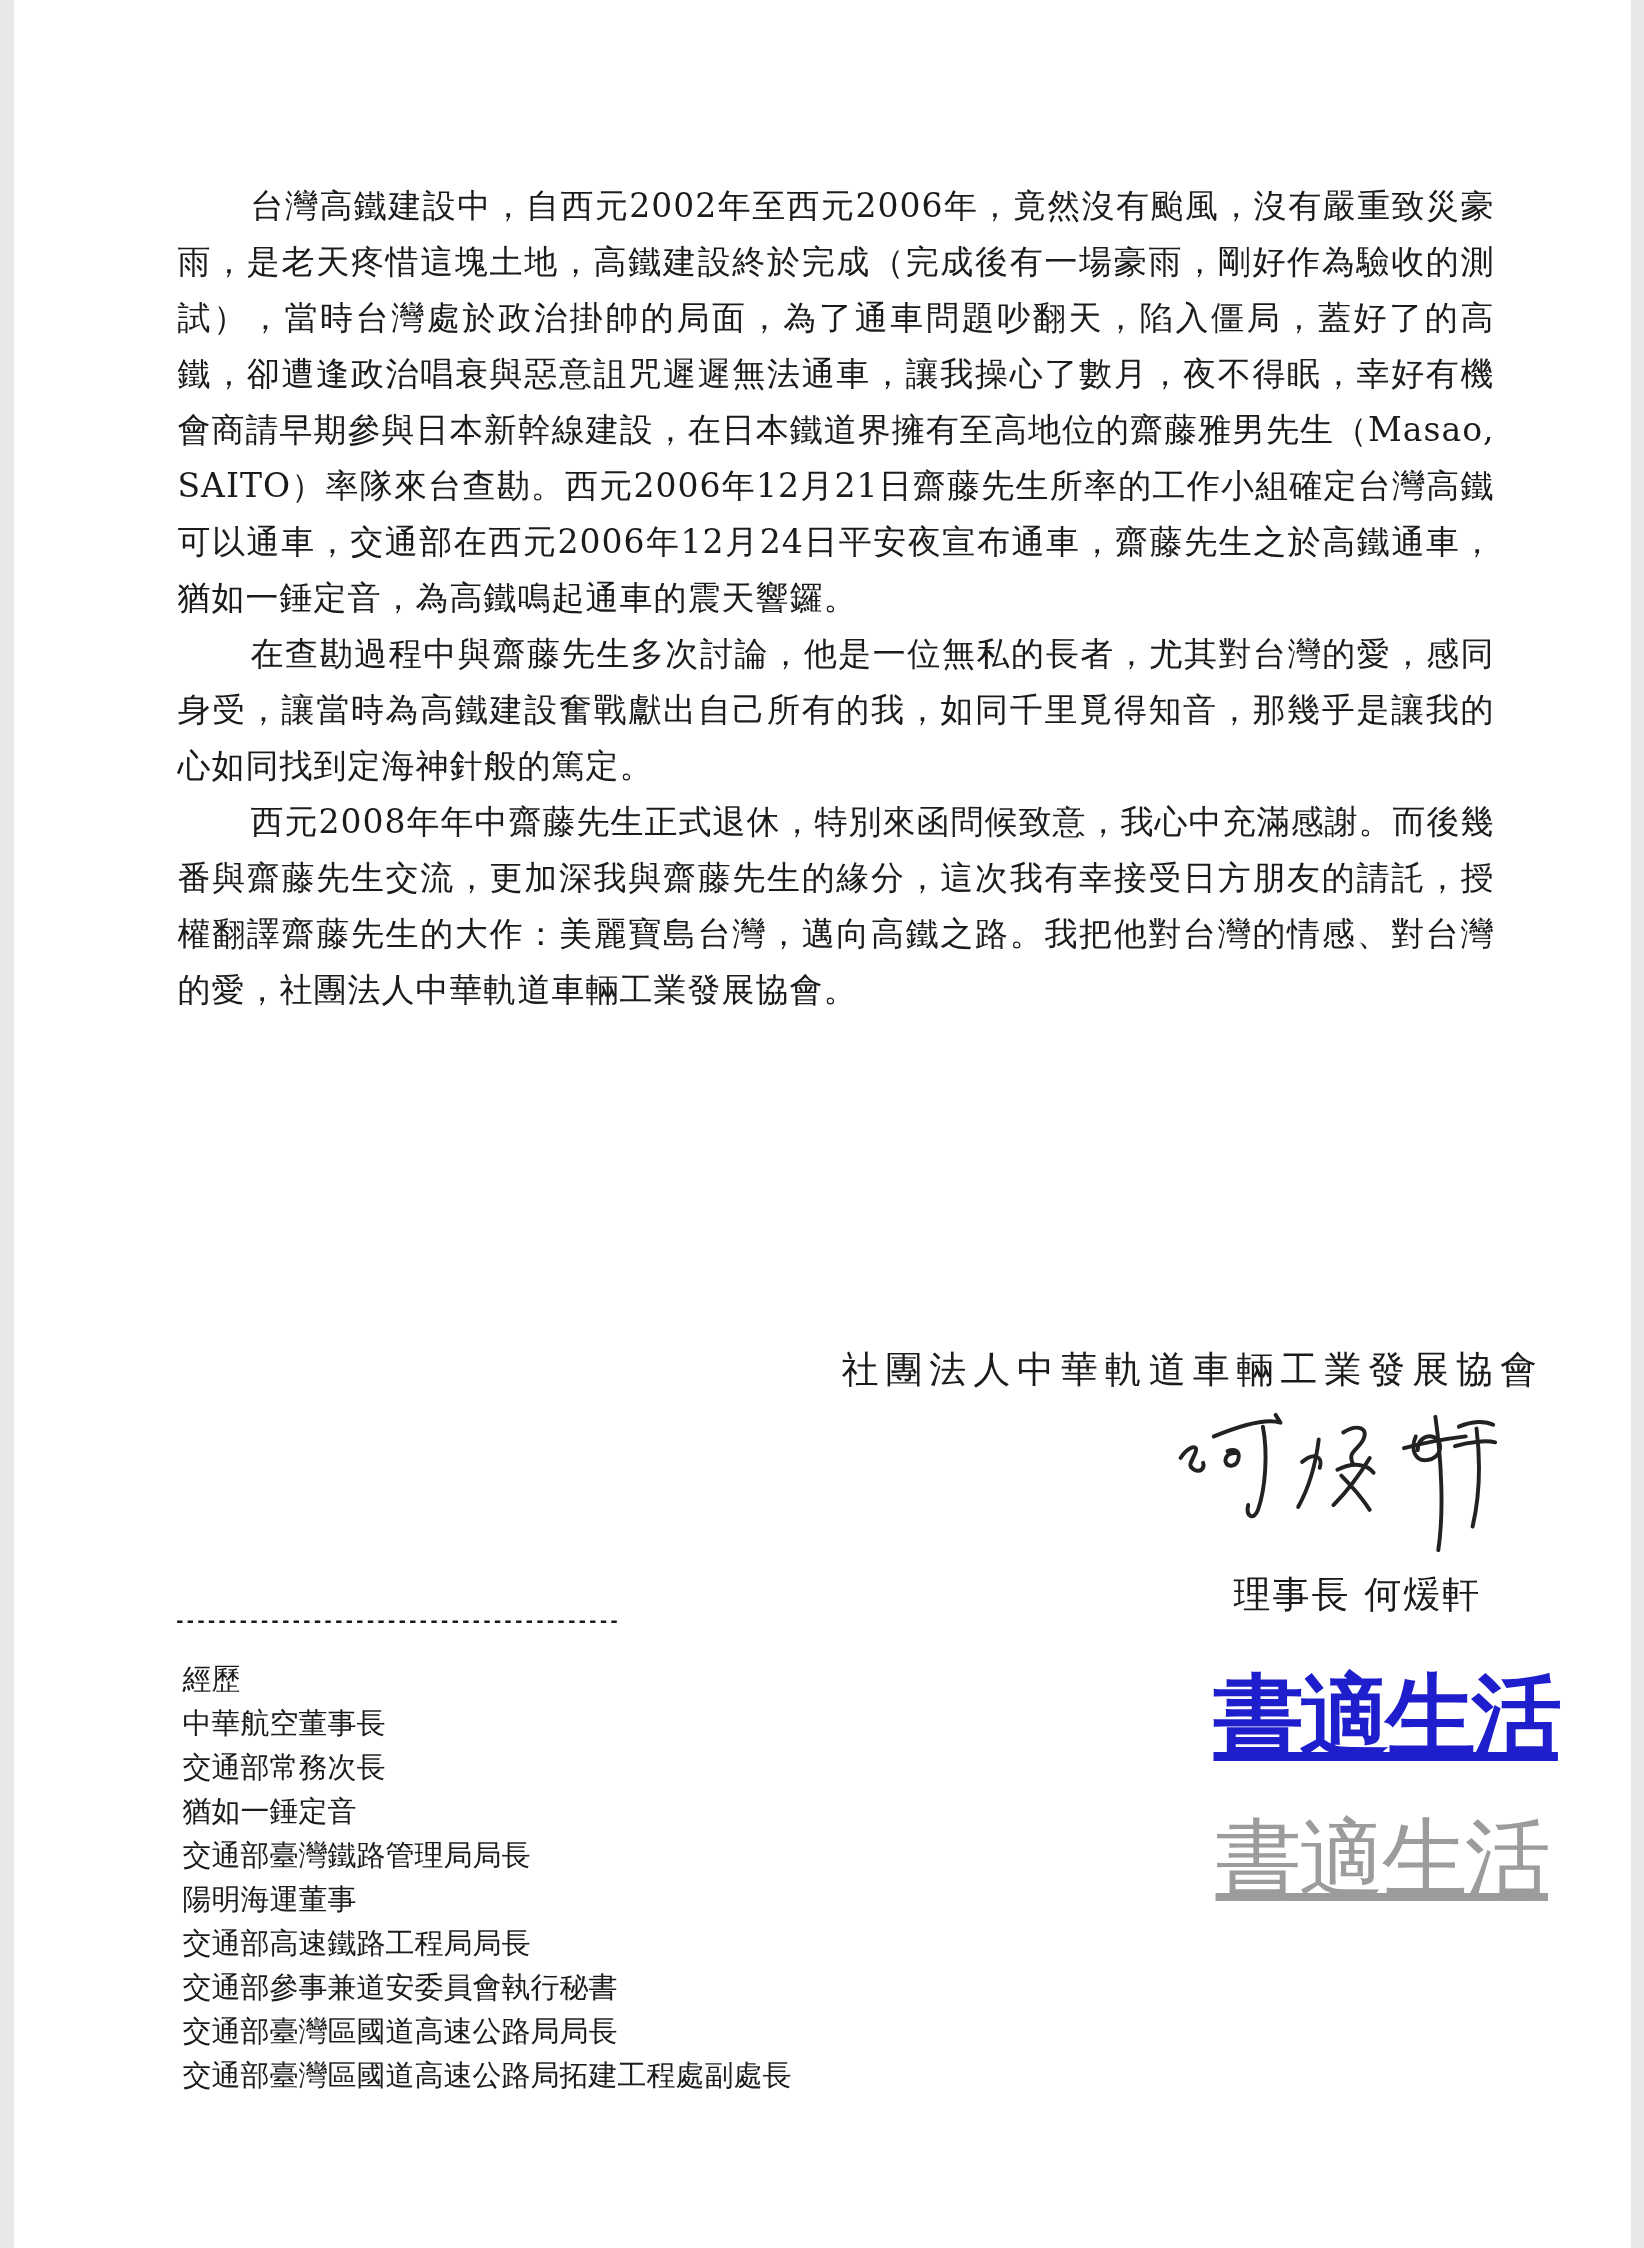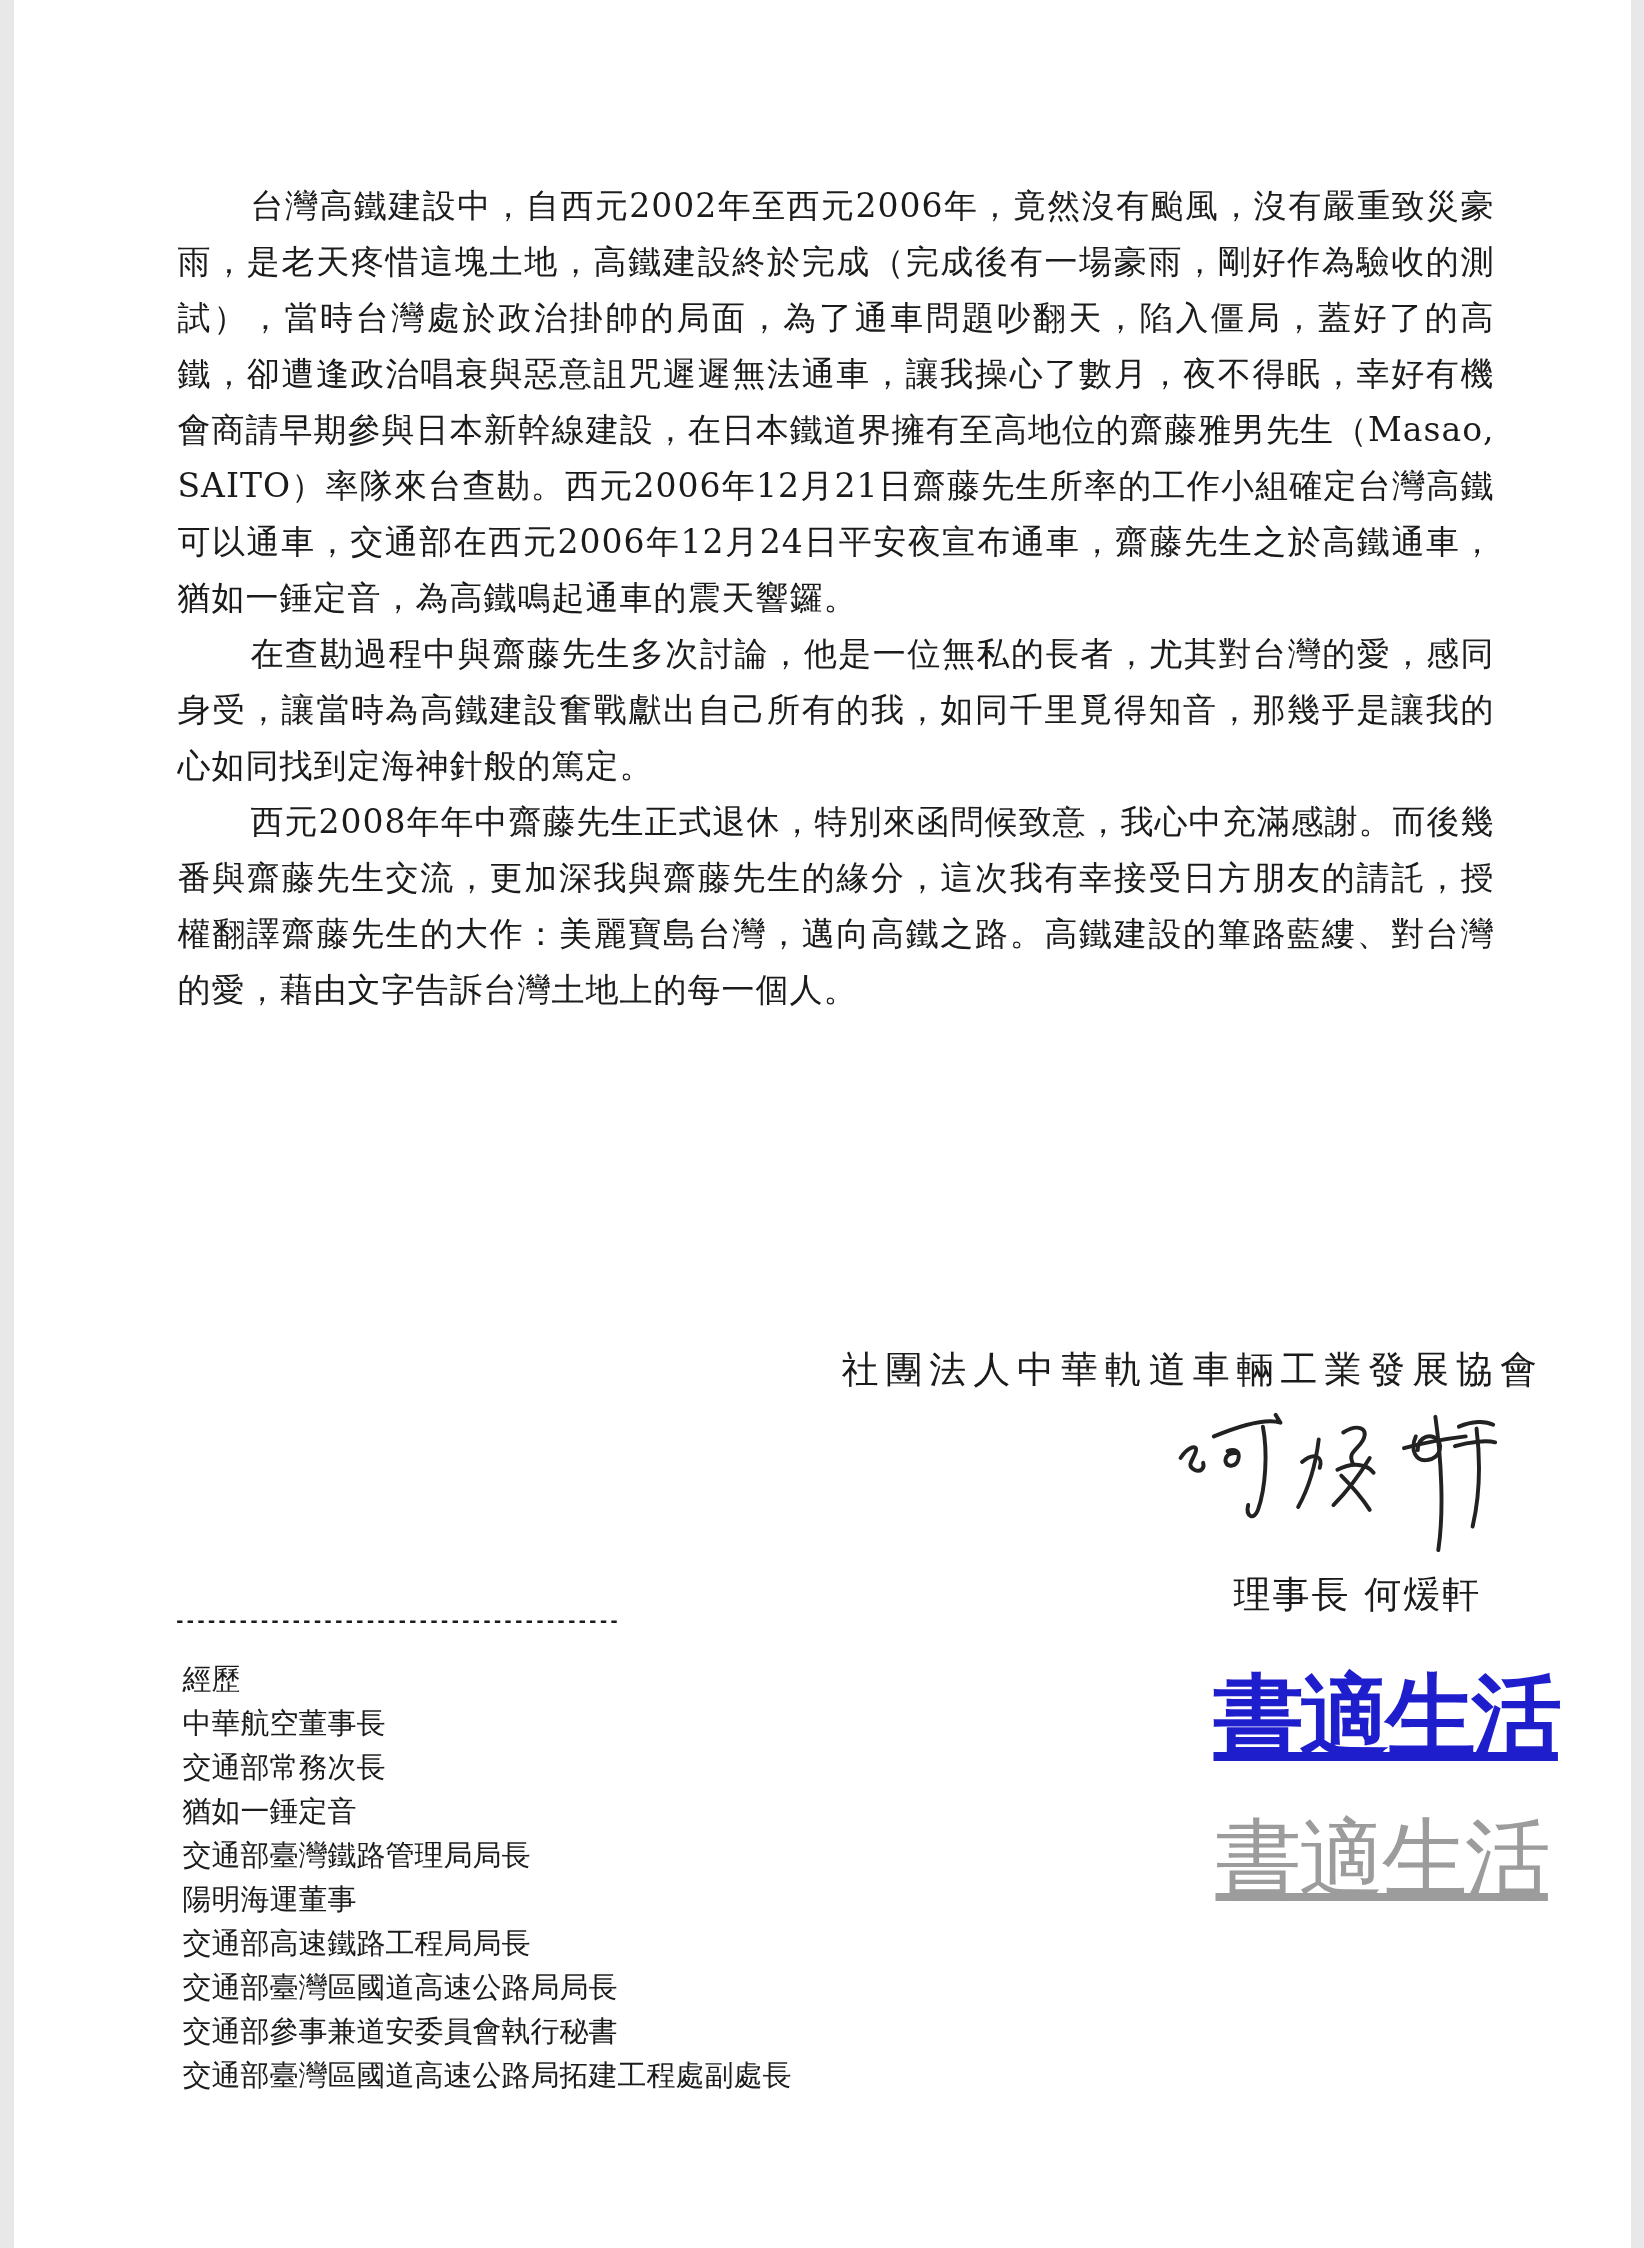--- a/index.html
+++ b/index.html
@@ -101,21 +101,21 @@
   }
 </style>
 </head>
 <body>
 
 <div class="page">
 
   <div class="body-text">
     <p>台灣高鐵建設中，自西元2002年至西元2006年，竟然沒有颱風，沒有嚴重致災豪雨，是老天疼惜這塊土地，高鐵建設終於完成（完成後有一場豪雨，剛好作為驗收的測試），當時台灣處於政治掛帥的局面，為了通車問題吵翻天，陷入僵局，蓋好了的高鐵，卻遭逢政治唱衰與惡意詛咒遲遲無法通車，讓我操心了數月，夜不得眠，幸好有機會商請早期參與日本新幹線建設，在日本鐵道界擁有至高地位的齋藤雅男先生（Masao, SAITO）率隊來台查勘。西元2006年12月21日齋藤先生所率的工作小組確定台灣高鐵可以通車，交通部在西元2006年12月24日平安夜宣布通車，齋藤先生之於高鐵通車，猶如一錘定音，為高鐵鳴起通車的震天響鑼。</p>
     <p>在查勘過程中與齋藤先生多次討論，他是一位無私的長者，尤其對台灣的愛，感同身受，讓當時為高鐵建設奮戰獻出自己所有的我，如同千里覓得知音，那幾乎是讓我的心如同找到定海神針般的篤定。</p>
-    <p>西元2008年年中齋藤先生正式退休，特別來函問候致意，我心中充滿感謝。而後幾番與齋藤先生交流，更加深我與齋藤先生的緣分，這次我有幸接受日方朋友的請託，授權翻譯齋藤先生的大作：美麗寶島台灣，邁向高鐵之路。高鐵建設的篳路藍縷、對台灣的愛，藉由文字告訴台灣土地上的每一個人。</p>
+    <p>西元2008年年中齋藤先生正式退休，特別來函問候致意，我心中充滿感謝。而後幾番與齋藤先生交流，更加深我與齋藤先生的緣分，這次我有幸接受日方朋友的請託，授權翻譯齋藤先生的大作：美麗寶島台灣，邁向高鐵之路。我把他對台灣的情感、對台灣的愛，社團法人中華軌道車輛工業發展協會。</p>
   </div>
 
   <div class="org-line">社團法人中華軌道車輛工業發展協會</div>
 
   <svg class="signature-svg" viewBox="0 0 350 152" xmlns="http://www.w3.org/2000/svg">
     <g fill="none" stroke="#222222" stroke-width="4" stroke-linecap="round" stroke-linejoin="round">
 
       <path d="M22,52 C30,40 41,37 37,47 C34,55 28,60 36,64 C42,67 47,63 45,57"></path>
       <path d="M56,30 C90,16 112,12 124,16 L119,8"></path>
       <path d="M70,45 C77,42 83,45 81,53 C79,61 70,62 68,56 C67,50 72,46 79,47"></path>
@@ -142,22 +142,22 @@
   <div class="dash-line">------------------------------------------</div>
 
   <div class="resume">
     <div class="line">經歷</div>
     <div class="line">中華航空董事長</div>
     <div class="line">交通部常務次長</div>
     <div class="line">猶如一錘定音</div>
     <div class="line">交通部臺灣鐵路管理局局長</div>
     <div class="line">陽明海運董事</div>
     <div class="line">交通部高速鐵路工程局局長</div>
+    <div class="line">交通部參事兼道安委員會執行秘書</div>
     <div class="line">交通部臺灣區國道高速公路局局長</div>
-    <div class="line">交通部參事兼道安委員會執行秘書</div>
     <div class="line">交通部臺灣區國道高速公路局拓建工程處副處長</div>
   </div>
 
   <div class="wm wm-blue">書適生活</div>
   <div class="wm wm-gray">書適生活</div>
 
 </div>
 
 
 </body></html>

